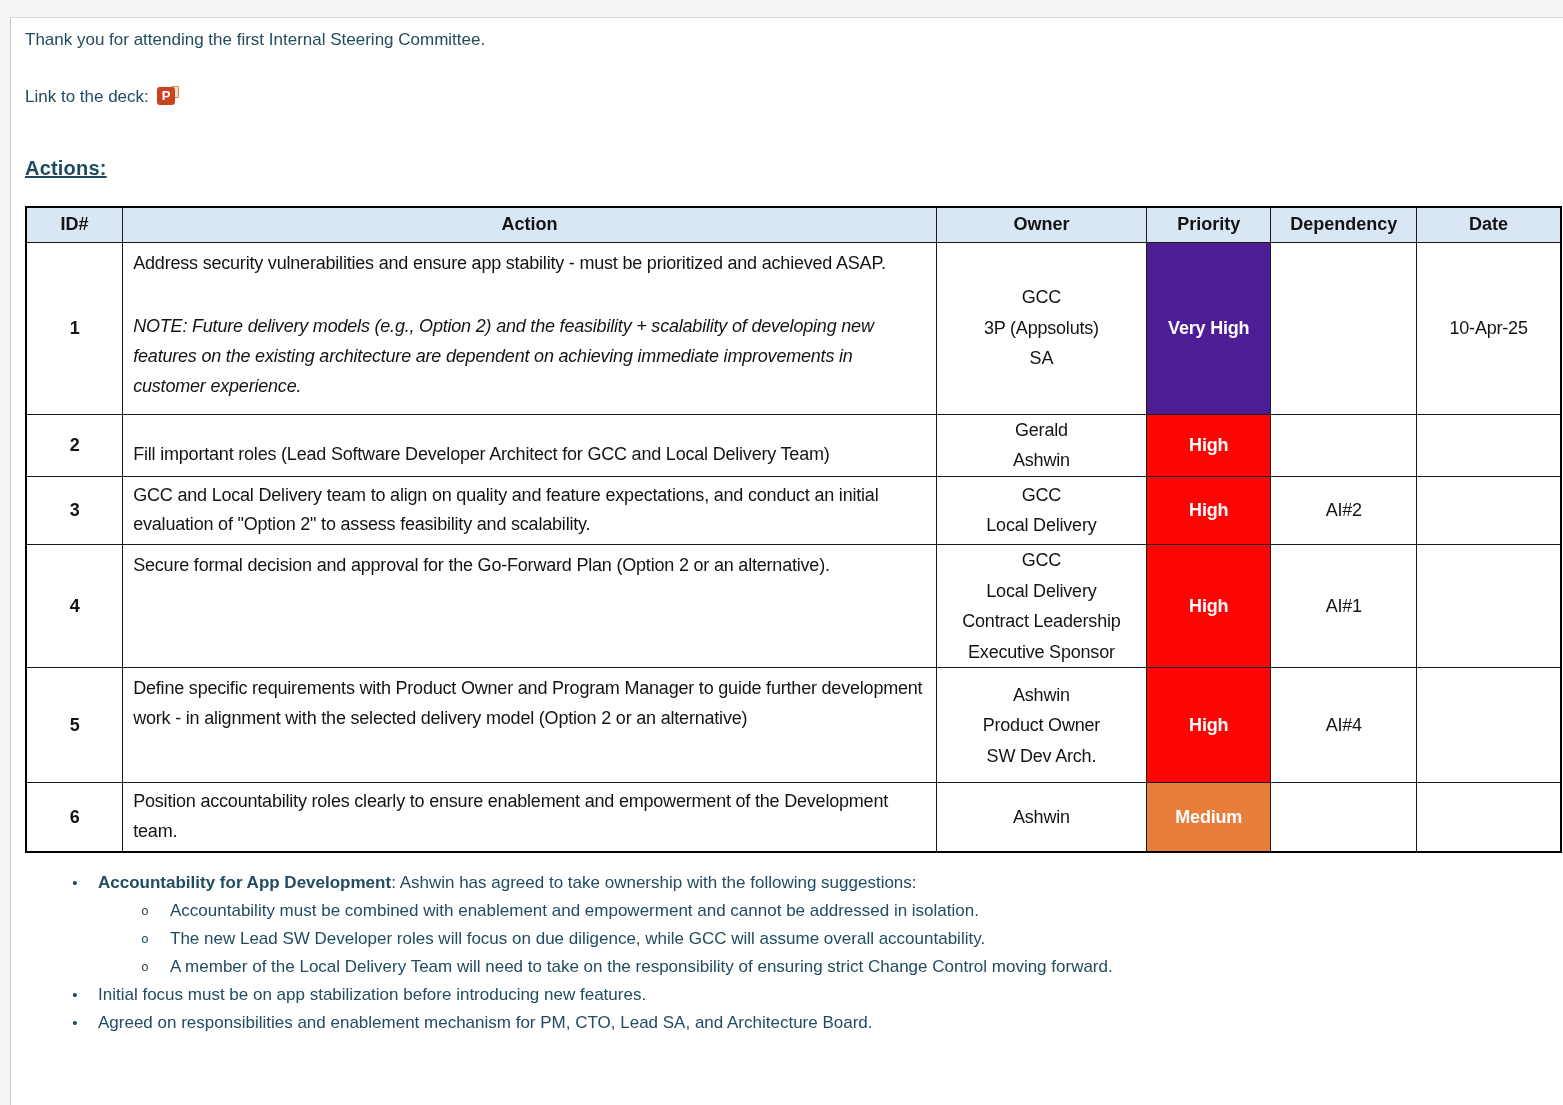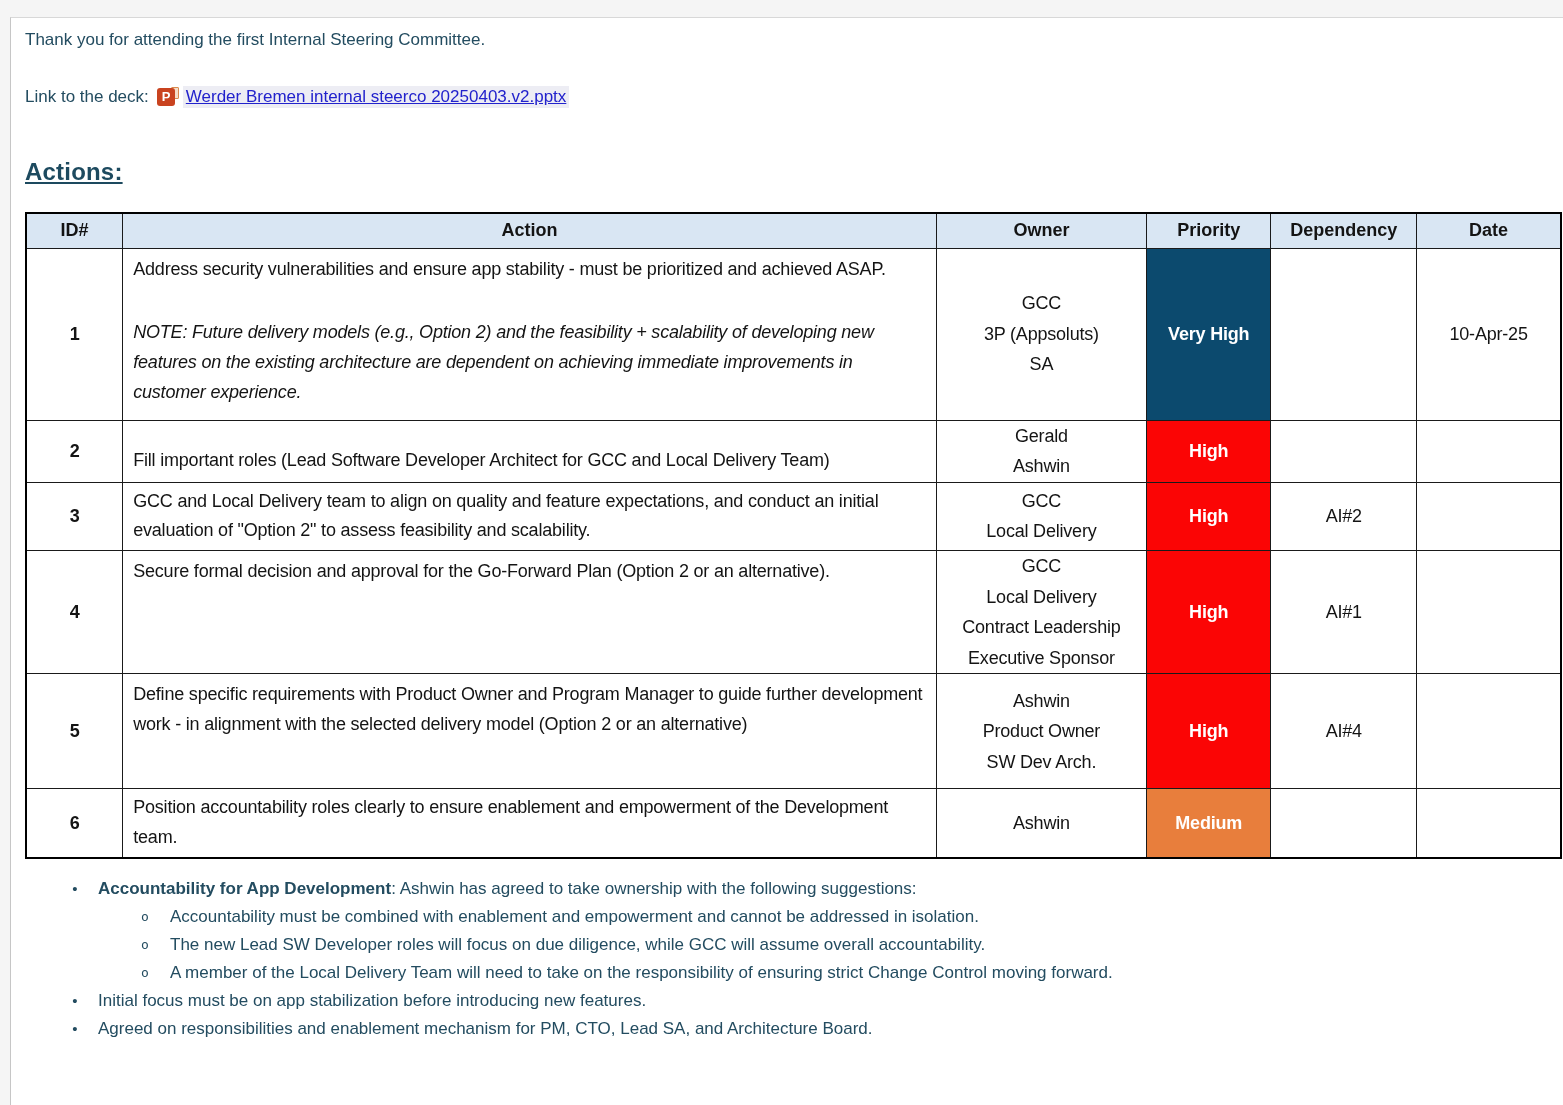--- a/index.html
+++ b/index.html
@@ -13,21 +13,21 @@
   .content { padding:10px 0 0 14px; }
 
   .intro-line { font-size:17px; color:#234c60; margin-top:2px; }
   .link-line { font-size:17px; color:#234c60; margin-top:36px; display:flex; align-items:center; }
   .ppt-icon { display:inline-block; width:22px; height:21px; margin:0 4px 0 8px; position:relative; }
   .ppt-icon .box { position:absolute; left:0; top:1px; width:18px; height:18px; background:#c9431f; border-radius:3px; }
   .ppt-icon .box span { position:absolute; left:5px; top:1px; color:#fff; font-weight:700; font-size:13px; }
   .ppt-icon .pagecorner { position:absolute; right:0; top:0; width:8px; height:12px; background:#f5ddc8; border:1px solid #d98b4e; border-radius:1px; }
   a.deck-link { color:#2222cc; text-decoration:underline; background:#ededf4; padding:1px 3px; font-size:17px; }
 
-  .section-heading { font-size:24px; font-weight:700; color:#1d4a5f; text-decoration:underline; letter-spacing:0.2px; }
+  .section-heading { font-size:20px; font-weight:700; color:#1d4a5f; text-decoration:underline; letter-spacing:0.2px; }
   .actions-heading { margin-top:50px; }
   .decisions-heading { margin-top:62px; }
 
   
   table.actions-table {
     border-collapse:collapse; table-layout:fixed;
     width:1537px; margin-top:26px;
     border:2px solid #000000;
     color:#141414;
   }
@@ -76,21 +76,20 @@
     <p class="intro-line">Thank you for attending the first Internal Steering Committee.</p>
 
     <div class="link-line">
       <span>Link to the deck:</span>
       <span class="ppt-icon">
         <span class="pagecorner"></span>
         <span class="box">
             <span>P</span>
           </span>
       </span>
-      <a href="#" class="deck-link">Werder Bremen internal steerco 20250403.v2.pptx</a>
     </div>
 
     <h2 class="section-heading actions-heading">Actions:</h2>
 
     <table class="actions-table">
       <colgroup>
         <col style="width:6.3%">
           <col style="width:53%">
           <col style="width:13.7%">
         <col style="width:8.1%">
@@ -113,21 +112,21 @@
     <td class="cell-action">
               <div class="action-main">Address security vulnerabilities and ensure app stability - must be prioritized and achieved ASAP.</div>
               <div class="action-spacer"></div>
               <div class="action-note">NOTE:  Future delivery models (e.g., Option 2) and the feasibility + scalability of developing new features on the existing architecture are dependent on achieving immediate improvements in customer experience.</div>
             </td>
     <td class="cell-owner">
               <div>GCC</div>
               <div>3P (Appsoluts)</div>
               <div>SA</div>
             </td>
-    <td class="cell-priority" style="background: #0c4a6e;">Very High</td>
+    <td class="cell-priority" style="background: #4c1d95;">Very High</td>
     <td class="cell-dependency"></td>
     <td class="cell-date">10-Apr-25</td>
   </tr>
 
   <tr>
     <td class="cell-id">2</td>
     <td class="cell-action">
               <div class="action-main">Fill important roles (Lead Software Developer Architect for GCC and Local Delivery Team)</div>
             </td>
     <td class="cell-owner">

